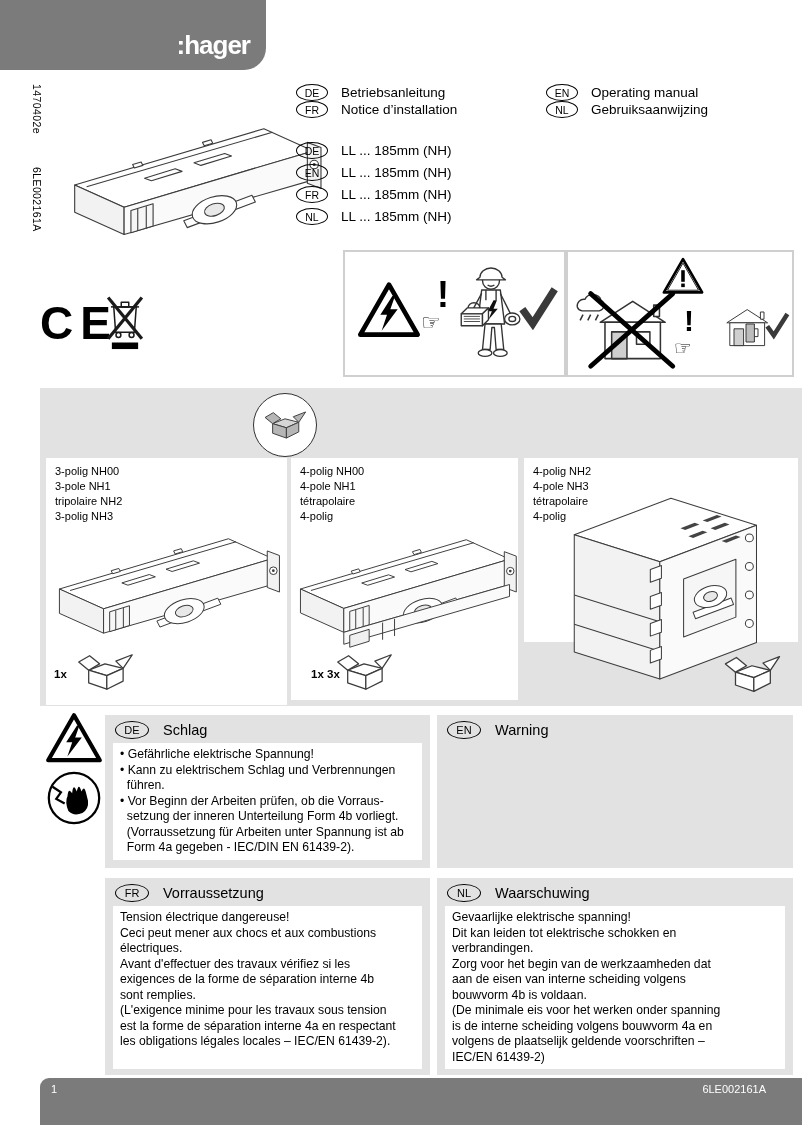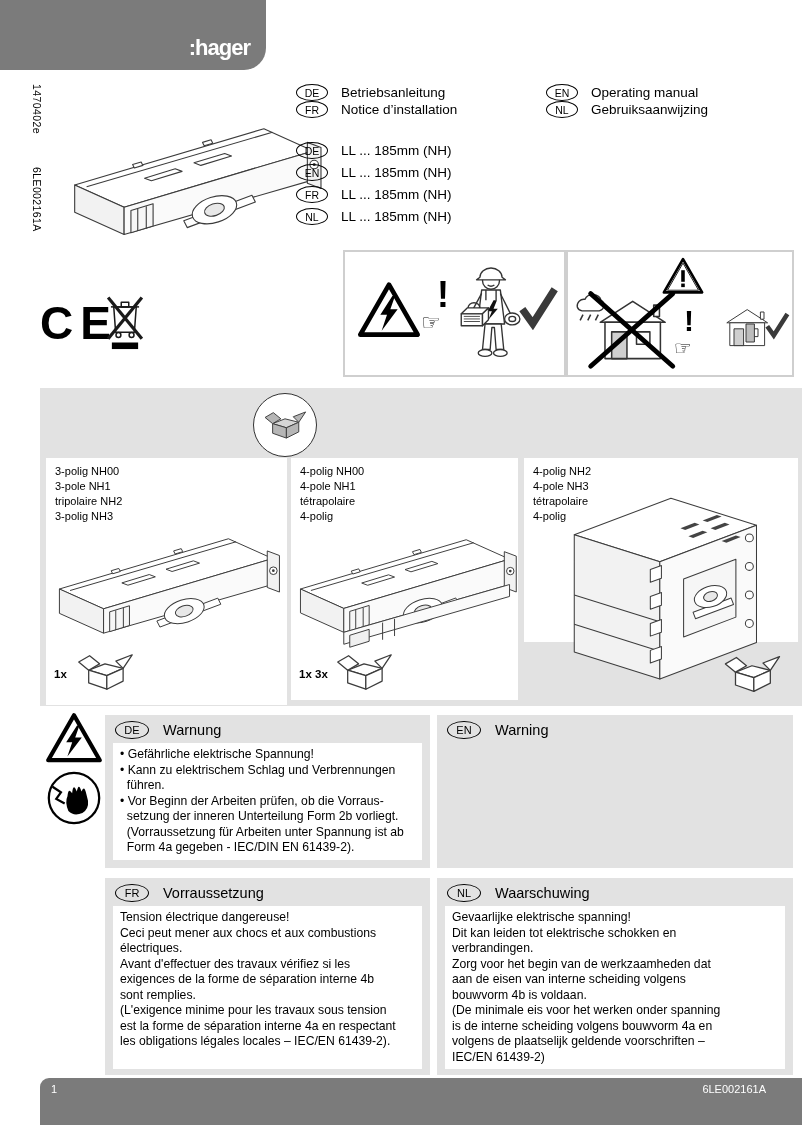--- a/index.html
+++ b/index.html
@@ -1,21 +1,21 @@
 <!DOCTYPE html>
 <html><head>
 <meta charset="utf-8">
 <style>
   html,body{margin:0;padding:0;background:#9a9a9a;}
   .page{position:relative;width:802px;height:1125px;background:#fff;overflow:hidden;
         font-family:"Liberation Sans","DejaVu Sans",sans-serif;color:#000;margin:0 auto;}
   .abs{position:absolute;}
   
   .header-bar{left:0;top:0;width:266px;height:70px;background:#7b7b7b;border-bottom-right-radius:22px;}
-  .brand{position:absolute;right:16px;bottom:9px;color:#fff;font-size:22px;font-weight:bold;letter-spacing:-1px;}
+  .brand{position:absolute;right:16px;bottom:9px;color:#fff;font-size:26px;font-weight:bold;letter-spacing:-1px;}
   .footer-bar{left:40px;top:1078px;width:762px;height:47px;background:#7b7b7b;border-top-left-radius:9px;color:#fff;}
   .footer-bar .pg{position:absolute;left:11px;top:5px;font-size:11px;}
   .footer-bar .ref{position:absolute;right:36px;top:5px;font-size:11px;}
   
   .vtext{writing-mode:vertical-rl;font-size:10.5px;letter-spacing:.4px;width:16px;}
   
   .oval{display:inline-flex;align-items:center;justify-content:center;box-sizing:border-box;
         width:32px;height:17px;border:1.6px solid #000;border-radius:50%;font-size:10.5px;flex:0 0 auto;text-align:right;}
   .langrow{display:flex;align-items:center;gap:13px;font-size:13.5px;}
   
@@ -296,21 +296,21 @@
               <polygon points="138,130 218,100 222,108 142,138"></polygon>
               <ellipse cx="174" cy="117" rx="27" ry="15" transform="rotate(-18 174 117)"></ellipse>
               <ellipse cx="174" cy="117" rx="12" ry="7" transform="rotate(-18 174 117)" fill="#e8e8e8"></ellipse>
               <polygon points="68,146 290,82 290,98 68,162" fill="#fafafa"></polygon>
               <polygon points="76,150 102,142 102,158 76,166" fill="#f0f0f0"></polygon>
               <line x1="120" y1="133" x2="120" y2="156"></line>
               <line x1="136" y1="128" x2="136" y2="151"></line>
             </g>
           </svg>
         </div>
-      <div class="abs qty" style="left:8px;top:210px;">1x 3x</div>
+      <div class="abs qty" style="left:20px;top:210px;">1x 3x</div>
       <div class="abs" style="left:44px;top:192px;width:58px;height:44px;">
           <svg viewBox="0 0 64 48" preserveAspectRatio="xMidYMid meet">
             <g fill="#fff" stroke="#3c3c3c" stroke-width="1.4" stroke-linejoin="round">
               <polygon points="14,22 34,28 52,20 32,15" fill="#fff"></polygon>
               <polygon points="14,22 14,36 34,43 34,28"></polygon>
               <polygon points="34,28 34,43 52,34 52,20"></polygon>
               <polygon points="14,22 3,13 15,6 26,15"></polygon>
               <polygon points="52,20 62,5 44,12"></polygon>
             </g>
           </svg>
@@ -376,27 +376,27 @@
       <svg viewBox="0 0 60 60" preserveAspectRatio="xMidYMid meet">
         <circle cx="30" cy="30" r="27" fill="#fff" stroke="#000" stroke-width="2.4"></circle>
         <path d="M24,44 q-4,-10 -1,-16 q1,-10 5,-3 q1,-12 5,-2 q2,-10 5,0 q3,-7 5,2 l2,8 q1,9 -6,13 q-9,4 -15,-2 z" fill="#000"></path>
         <polyline points="7,18 16,24 11,31 20,36" fill="none" stroke="#000" stroke-width="2.4"></polyline>
       </svg>
     </div>
 
   <div class="abs wpanel" style="left:105px;top:715px;width:325px;height:153px;">
     <div class="wtitle">
       <span class="oval">DE</span>
-      <span>Warnung</span>
+      <span>Schlag</span>
     </div>
     <div class="wbody" style="top:28px;height:117px;">• Gefährliche elektrische Spannung!
 • Kann zu elektrischem Schlag und Verbrennungen
   führen.
 • Vor Beginn der Arbeiten prüfen, ob die Vorraus-
-  setzung der inneren Unterteilung Form 2b vorliegt.
+  setzung der inneren Unterteilung Form 4b vorliegt.
   (Vorraussetzung für Arbeiten unter Spannung ist ab
   Form 4a gegeben - IEC/DIN EN 61439-2).</div>
   </div>
 
   <div class="abs wpanel" style="left:437px;top:715px;width:356px;height:153px;">
     <div class="wtitle">
       <span class="oval">EN</span>
       <span>Warning</span>
     </div>
   </div>

